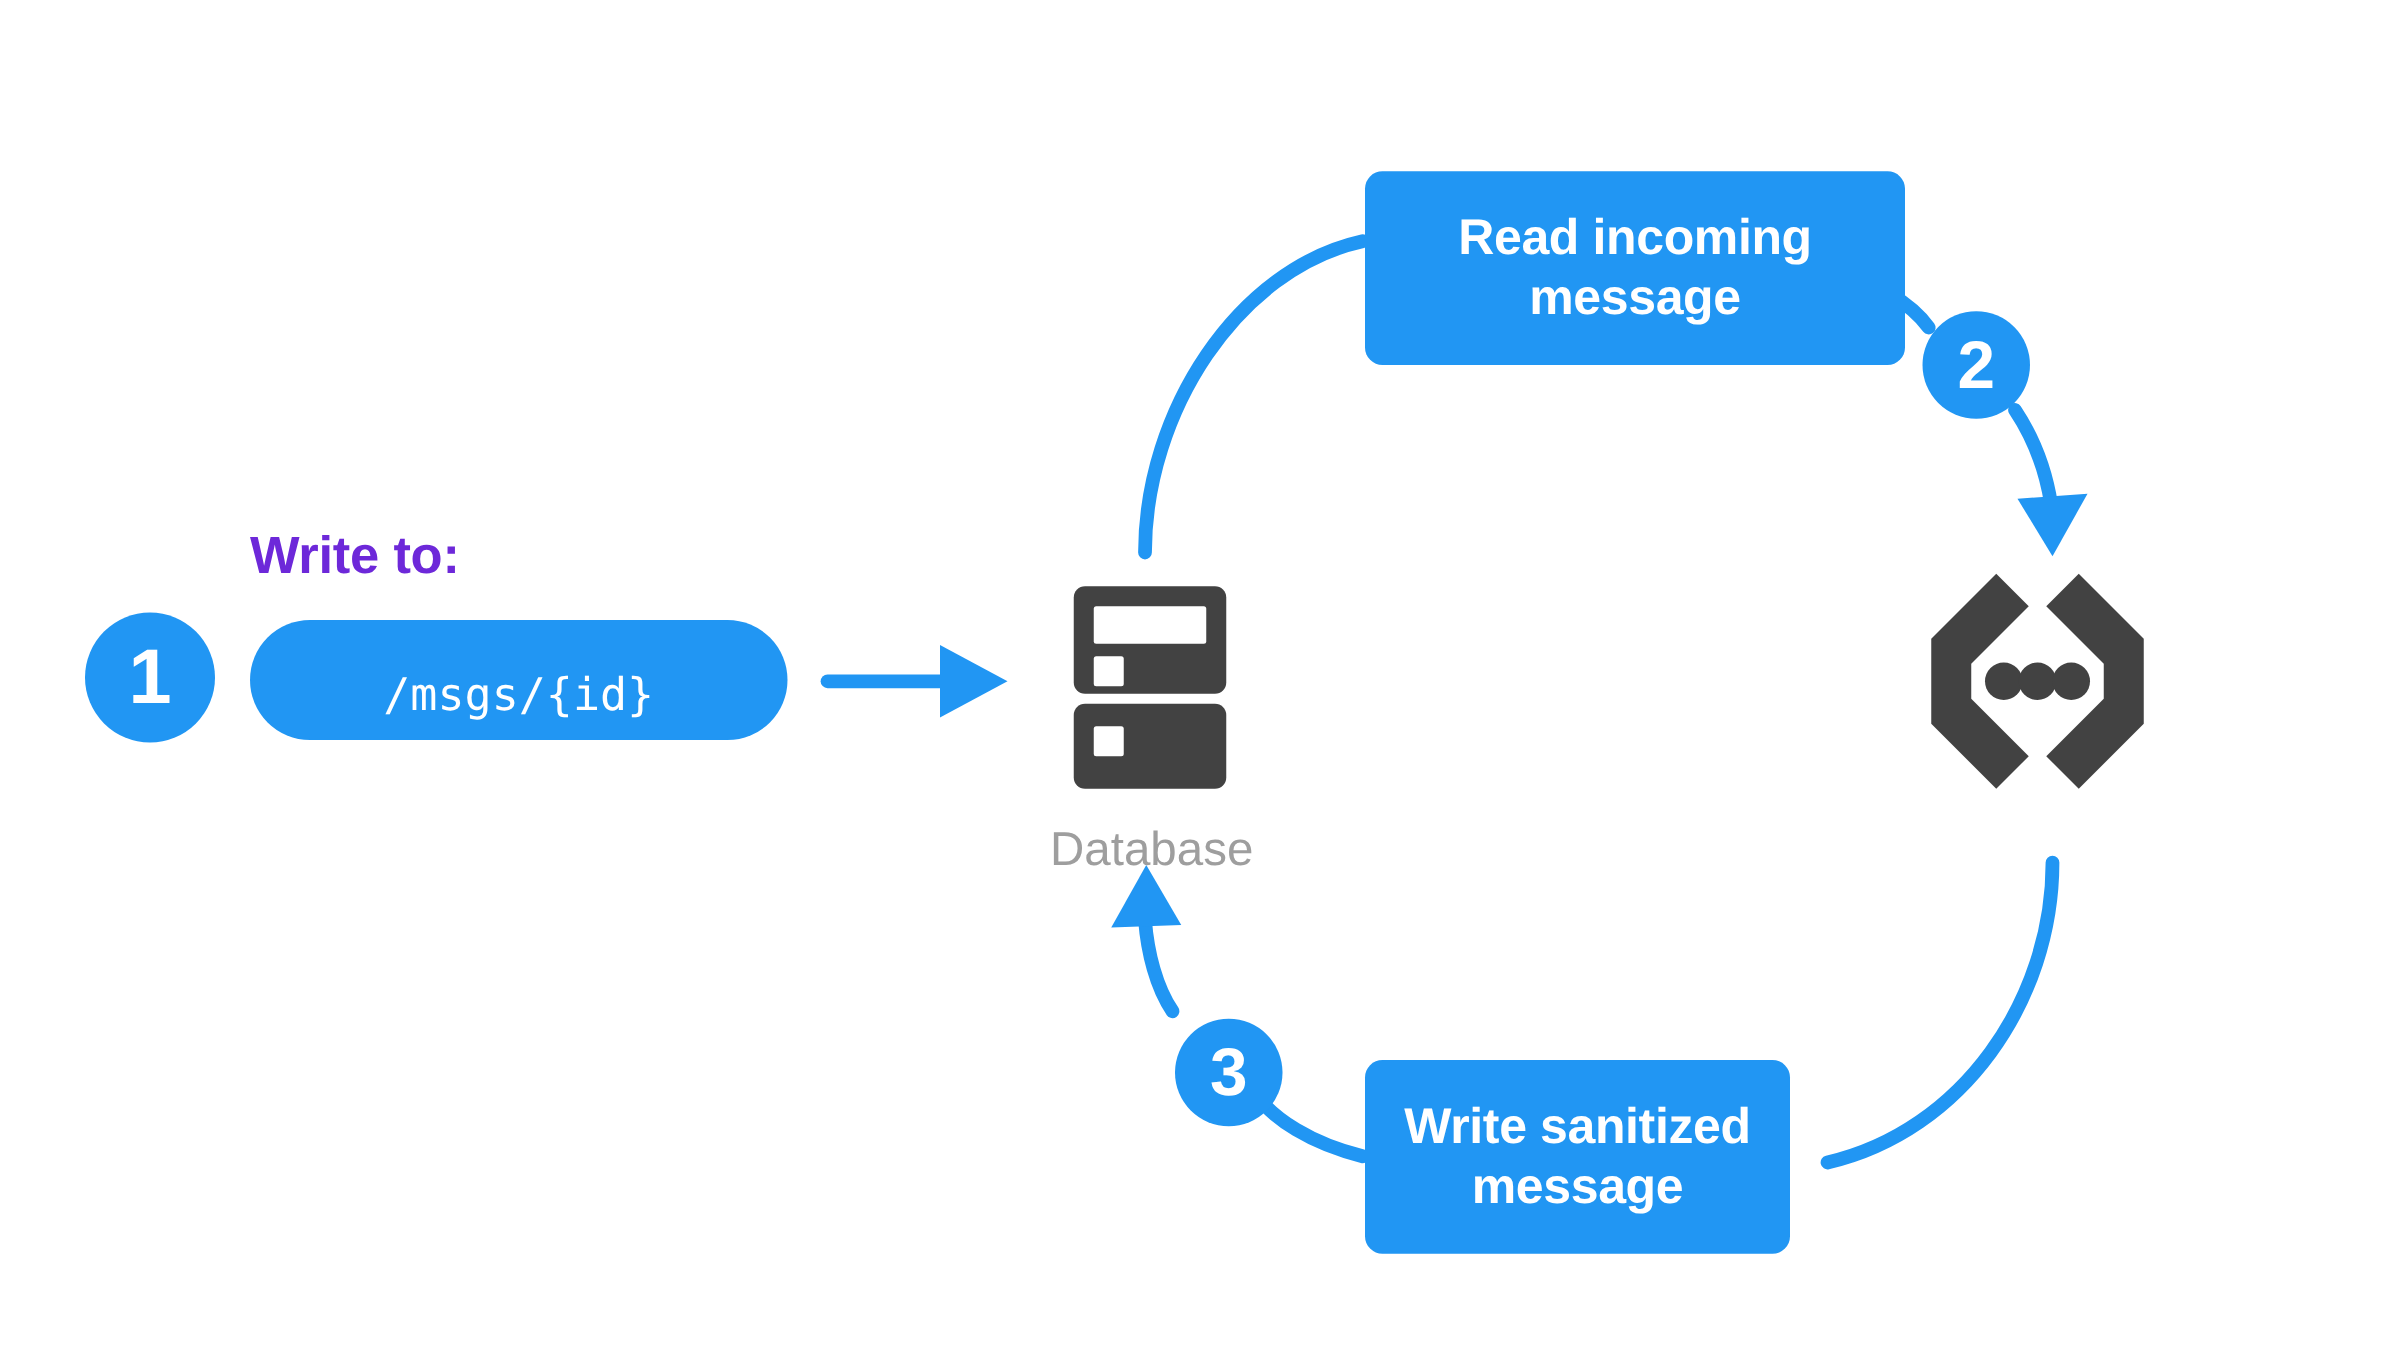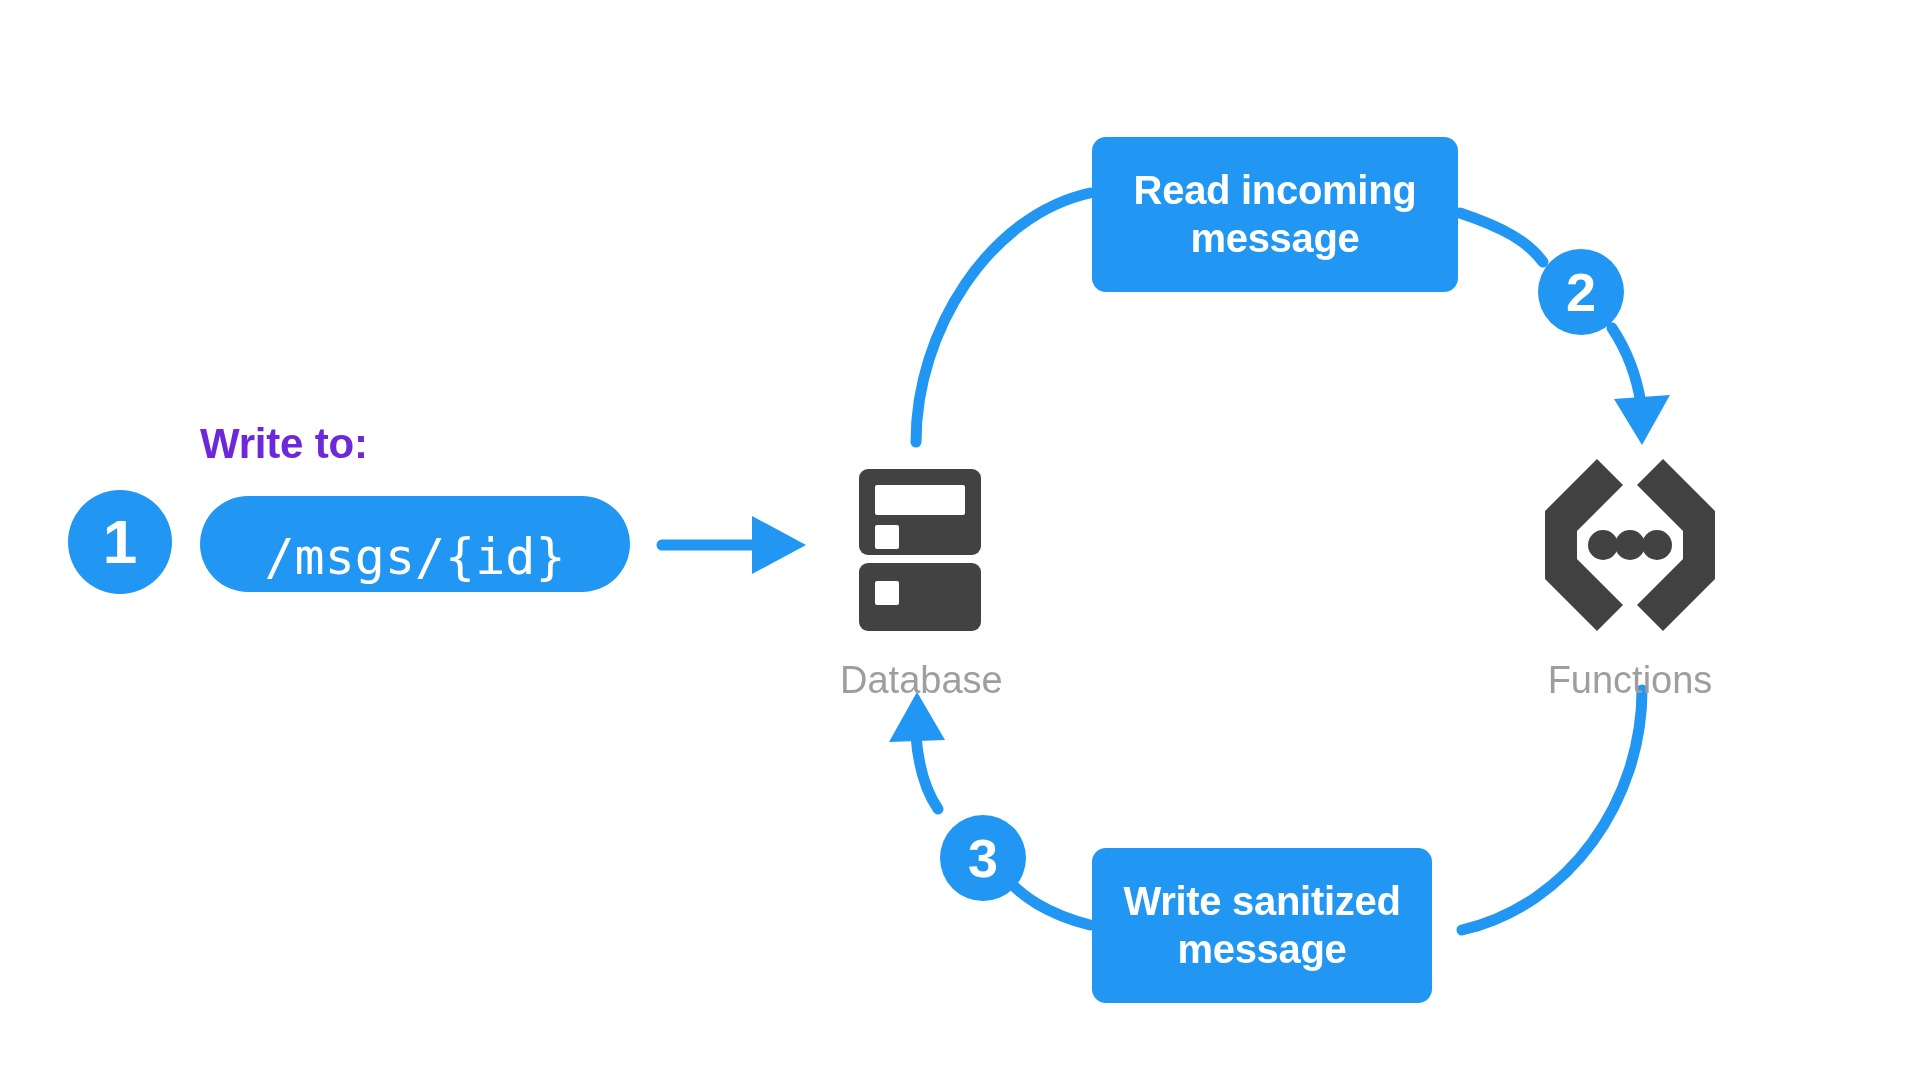--- a/index.html
+++ b/index.html
@@ -89,21 +89,21 @@
     border-radius: 48px;
     background: #2196f3;
     display: flex;
     align-items: center;
     justify-content: center;
     box-sizing: border-box;
   }
   #path-pill .pill-text {
     color: #ffffff;
     font-family: "DejaVu Sans Mono", "Liberation Mono", monospace;
-    font-size: 50px;
+    font-size: 36px;
     letter-spacing: 0px;
     white-space: nowrap;
     margin-top: 25px;
   }
 
   
   .process-box {
     position: absolute;
     background: #2196f3;
     border-radius: 14px;
@@ -117,21 +117,21 @@
     color: #ffffff;
     font-size: 40px;
     font-weight: bold;
     line-height: 1.18;
     padding: 0 20px;
     letter-spacing: -0.3px;
   }
   #box-read {
     left: 1092px;
     top: 137px;
-    width: 366px;
+    width: 432px;
     height: 155px;
     justify-content: flex-end;
   }
   #box-write {
     left: 1092px;
     top: 848px;
     width: 340px;
     height: 155px;
     justify-content: flex-end;
   }
@@ -212,21 +212,20 @@
   </div>
 
   <div id="node-functions">
     <svg class="node-icon" width="186" height="180" viewBox="0 0 186 180">
       <path d="M 60 4 L 86 30 L 40 76 L 40 104 L 86 150 L 60 176 L 8 124 L 8 56 Z" fill="#424242"></path>
       <path d="M 126 4 L 100 30 L 146 76 L 146 104 L 100 150 L 126 176 L 178 124 L 178 56 Z" fill="#424242"></path>
       <circle cx="66" cy="90" r="15" fill="#424242"></circle>
       <circle cx="93" cy="90" r="15" fill="#424242"></circle>
       <circle cx="120" cy="90" r="15" fill="#424242"></circle>
     </svg>
-    <span class="node-label">Functions</span>
   </div>
 
   <div id="box-read" class="process-box">
     <span class="box-text">Read incoming message</span>
   </div>
 
   <div id="box-write" class="process-box">
     <span class="box-text">Write sanitized message</span>
   </div>
 

